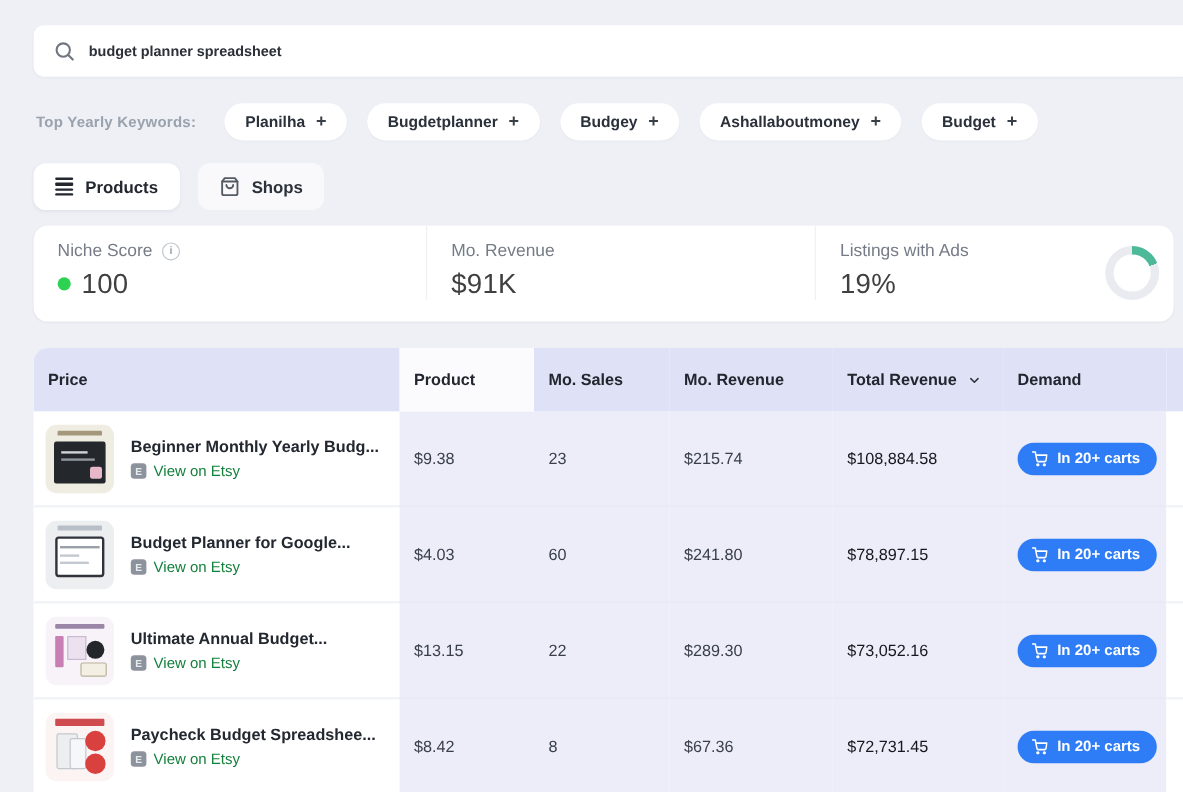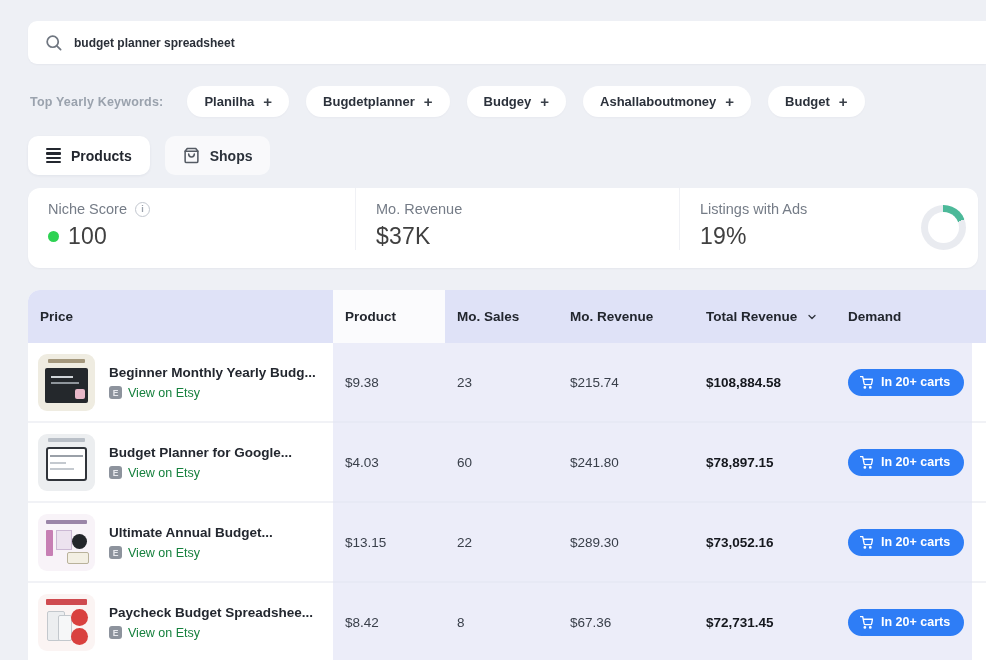--- a/index.html
+++ b/index.html
@@ -103,21 +103,21 @@
   .th-filler{ background:var(--lav-head); }
   .sort-chevron{ margin-left:9px; display:flex; align-items:center; cursor:pointer; }
 
   .trow{ height:80px; }
   .td{
     display:flex; align-items:center; padding-left:12px;
     font-size:13.5px; font-weight:500; color:#3a404b;
     background:var(--lav-body);
     border-bottom:2px solid #e7e9f5;
   }
-  .td-total{ font-weight:700; color:#15181e; }
+  .td-total{ font-weight:400; color:#15181e; }
   .td-filler{ background:#ffffff; border-bottom:2px solid #f1f2f6; }
   .td-product{
     background:#ffffff; border-bottom:2px solid #f1f2f6;
     gap:14px; padding-left:10px;
   }
   .thumb{
     width:57px; height:57px; border-radius:9px; flex:0 0 auto; position:relative; overflow:hidden;
   }
   .prod-text{ display:flex; flex-direction:column; gap:6px; min-width:0; }
   .prod-title{
@@ -234,21 +234,21 @@
       <div class="stat-value-row">
         <span class="green-dot" style="background: rgb(46, 210, 83);"></span>
         <span class="stat-value">100</span>
       </div>
     </div>
     <div class="stat stat-2">
       <div class="stat-label-row">
         <span class="stat-label">Mo. Revenue</span>
       </div>
       <div class="stat-value-row">
-        <span class="stat-value">$37K</span>
+        <span class="stat-value">$91K</span>
       </div>
     </div>
     <div class="stat stat-3">
       <div class="stat-label-row">
         <span class="stat-label">Listings with Ads</span>
       </div>
       <div class="stat-value-row">
         <span class="stat-value">19%</span>
       </div>
       <div class="gauge" style="background: conic-gradient(rgb(76, 185, 153) 0deg, rgb(76, 185, 153) 19%, rgb(233, 235, 240) 0deg);"></div>

